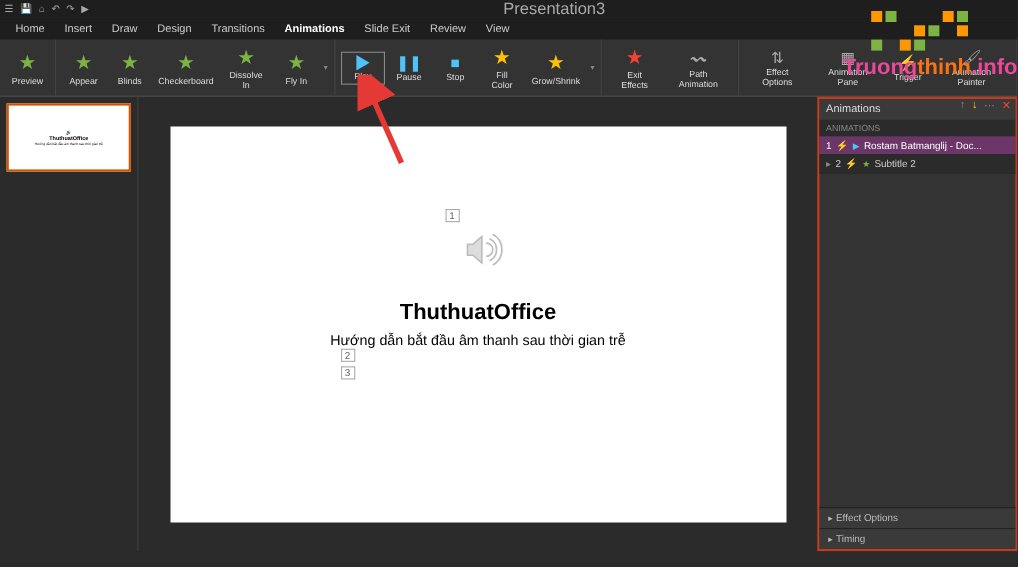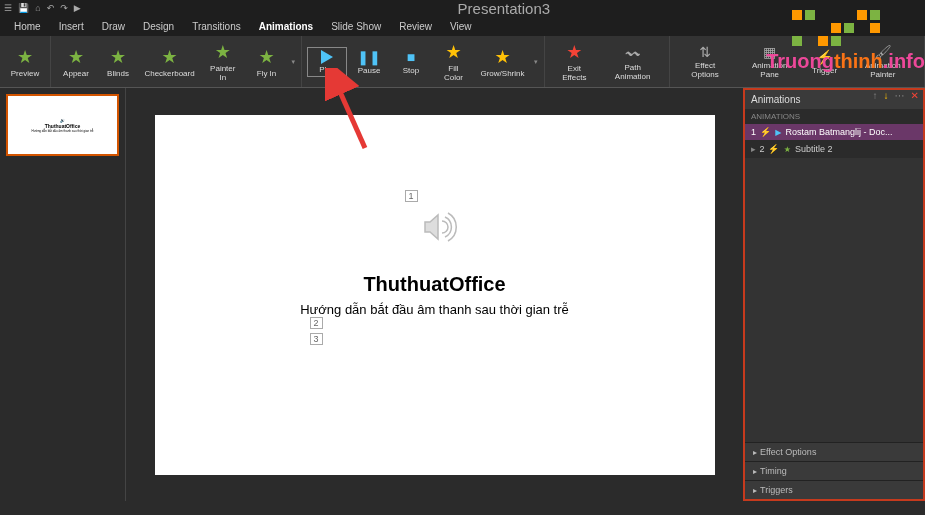--- a/index.html
+++ b/index.html
@@ -79,21 +79,21 @@
   <div style="flex:1;text-align:center;font-size:15px;color:#aaa">Presentation3</div>
 </div>
 
 <div class="ribbon-tabs">
   <div class="ribbon-tab">Home</div>
   <div class="ribbon-tab">Insert</div>
   <div class="ribbon-tab">Draw</div>
   <div class="ribbon-tab">Design</div>
   <div class="ribbon-tab">Transitions</div>
   <div class="ribbon-tab active">Animations</div>
-  <div class="ribbon-tab">Slide Show</div>
+  <div class="ribbon-tab">Slide Exit</div>
   <div class="ribbon-tab">Review</div>
   <div class="ribbon-tab">View</div>
 </div>
 
 <div class="ribbon">
   <div class="ribbon-group">
     <div class="ribbon-btn">
       <span class="star-icon">★</span>
       <span class="ribbon-btn-label">Preview</span>
     </div>
@@ -106,21 +106,21 @@
     <div class="ribbon-btn">
         <span class="star-icon">★</span>
         <span class="ribbon-btn-label">Blinds</span>
       </div>
     <div class="ribbon-btn">
         <span class="star-icon">★</span>
         <span class="ribbon-btn-label">Checkerboard</span>
       </div>
     <div class="ribbon-btn">
         <span class="star-icon">★</span>
-        <span class="ribbon-btn-label">Painter In</span>
+        <span class="ribbon-btn-label">Dissolve In</span>
       </div>
     <div class="ribbon-btn">
         <span class="star-icon">★</span>
         <span class="ribbon-btn-label">Fly In</span>
       </div>
     <span class="small-expand">▾</span>
   </div>
   <div class="ribbon-group horizontal">
     <div class="ribbon-btn active">
         <span class="play-triangle"></span>
@@ -230,23 +230,20 @@
       <span style="color:#7cb342;font-size:8px">★</span>
       <span>Subtitle 2</span>
     </div>
     <div class="panel-spacer"></div>
     <div class="panel-footer-item">
         <span>Effect Options</span>
       </div>
     <div class="panel-footer-item">
         <span>Timing</span>
       </div>
-    <div class="panel-footer-item">
-        <span>Triggers</span>
-      </div>
   </div>
 </div>
 
 <svg class="red-arrow" width="60" height="90">
   <defs>
       <marker id="ah" markerWidth="8" markerHeight="8" refX="4" refY="4" orient="auto">
         <polygon points="0 0, 8 4, 0 8" fill="#e53935"></polygon>
       </marker>
     </defs>
   <line x1="40" y1="80" x2="8" y2="8" stroke="#e53935" stroke-width="5" marker-end="url(#ah)"></line>

